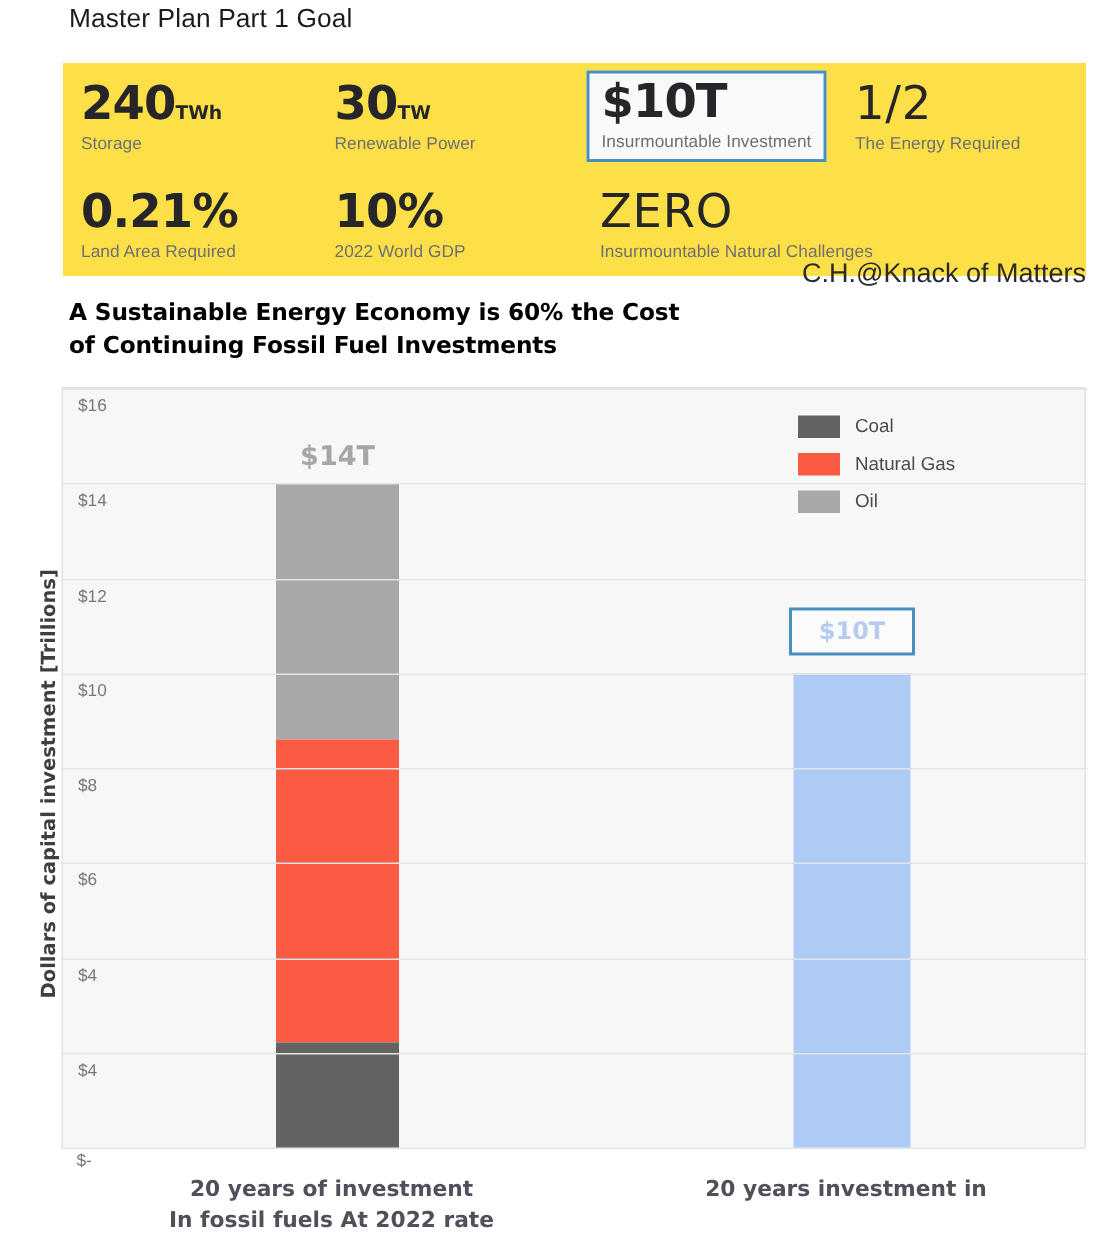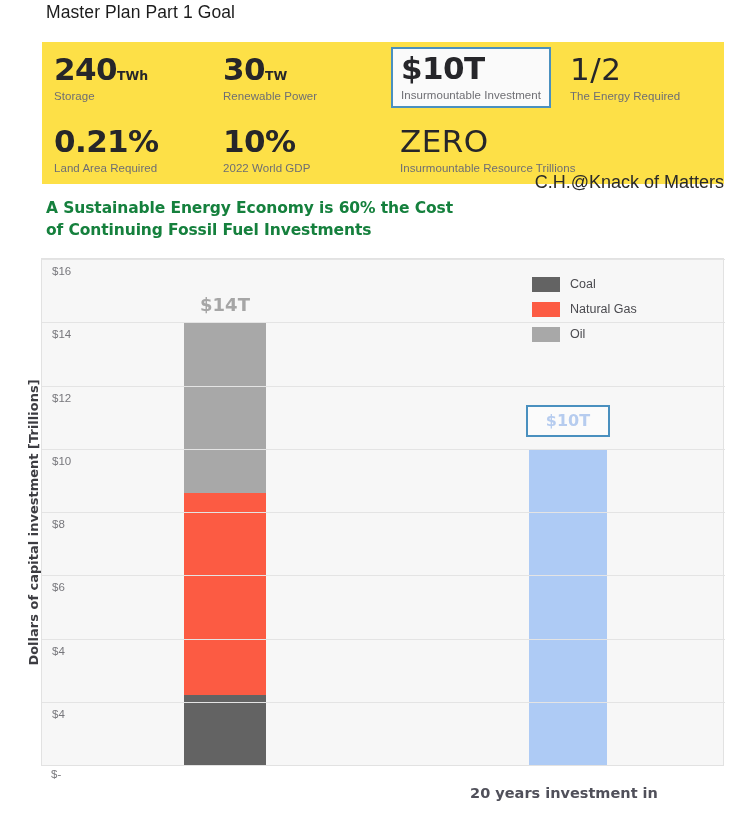--- a/index.html
+++ b/index.html
@@ -99,21 +99,21 @@
   }
 
   
   #chart-title {
     position: absolute;
     left: 46px;
     top: 197px;
     font-family: "DejaVu Sans", sans-serif;
     font-weight: bold;
     font-size: 15.5px;
-    color: #15803d;
+    color: #000000;
     line-height: 1.45;
     letter-spacing: -0.1px;
   }
 
   
   #y-axis-title {
     position: absolute;
     left: -127px;
     top: 515px;
     width: 320px;
@@ -282,21 +282,21 @@
       <div class="stat-label">Land Area Required</div>
     </div>
 
     <div class="stat-cell" id="stat-gdp">
       <div class="stat-value"><span>10%</span></div>
       <div class="stat-label">2022 World GDP</div>
     </div>
 
     <div class="stat-cell" id="stat-zero">
       <div class="stat-value light"><span>ZERO</span></div>
-      <div class="stat-label">Insurmountable Resource Trillions</div>
+      <div class="stat-label">Insurmountable Natural Challenges</div>
     </div>
 
   </div>
 
   <div id="watermark">C.H.@Knack of Matters</div>
 
   <div id="chart-title">
     <div>A Sustainable Energy Economy is 60% the Cost</div>
     <div>of Continuing Fossil Fuel Investments</div>
   </div>
@@ -346,18 +346,22 @@
         <div class="ytick-label" style="top: 322.25px;">$6</div>
         <div class="gridline" style="top: 379.5px;"></div>
         <div class="ytick-label" style="top: 385.5px;">$4</div>
         <div class="gridline" style="top: 442.75px;"></div>
         <div class="ytick-label" style="top: 448.75px;">$4</div>
       </div>
   </div>
 
   <div id="zero-label">$-</div>
 
+  <div class="x-axis-label" id="xlabel-fossil">
+    <div>20 years of investment</div>
+    <div>In fossil fuels At 2022 rate</div>
+  </div>
 
   <div class="x-axis-label" id="xlabel-sustainable">
     <div>20 years investment in</div>
   </div>
 
 </div>
 
 </body></html>

